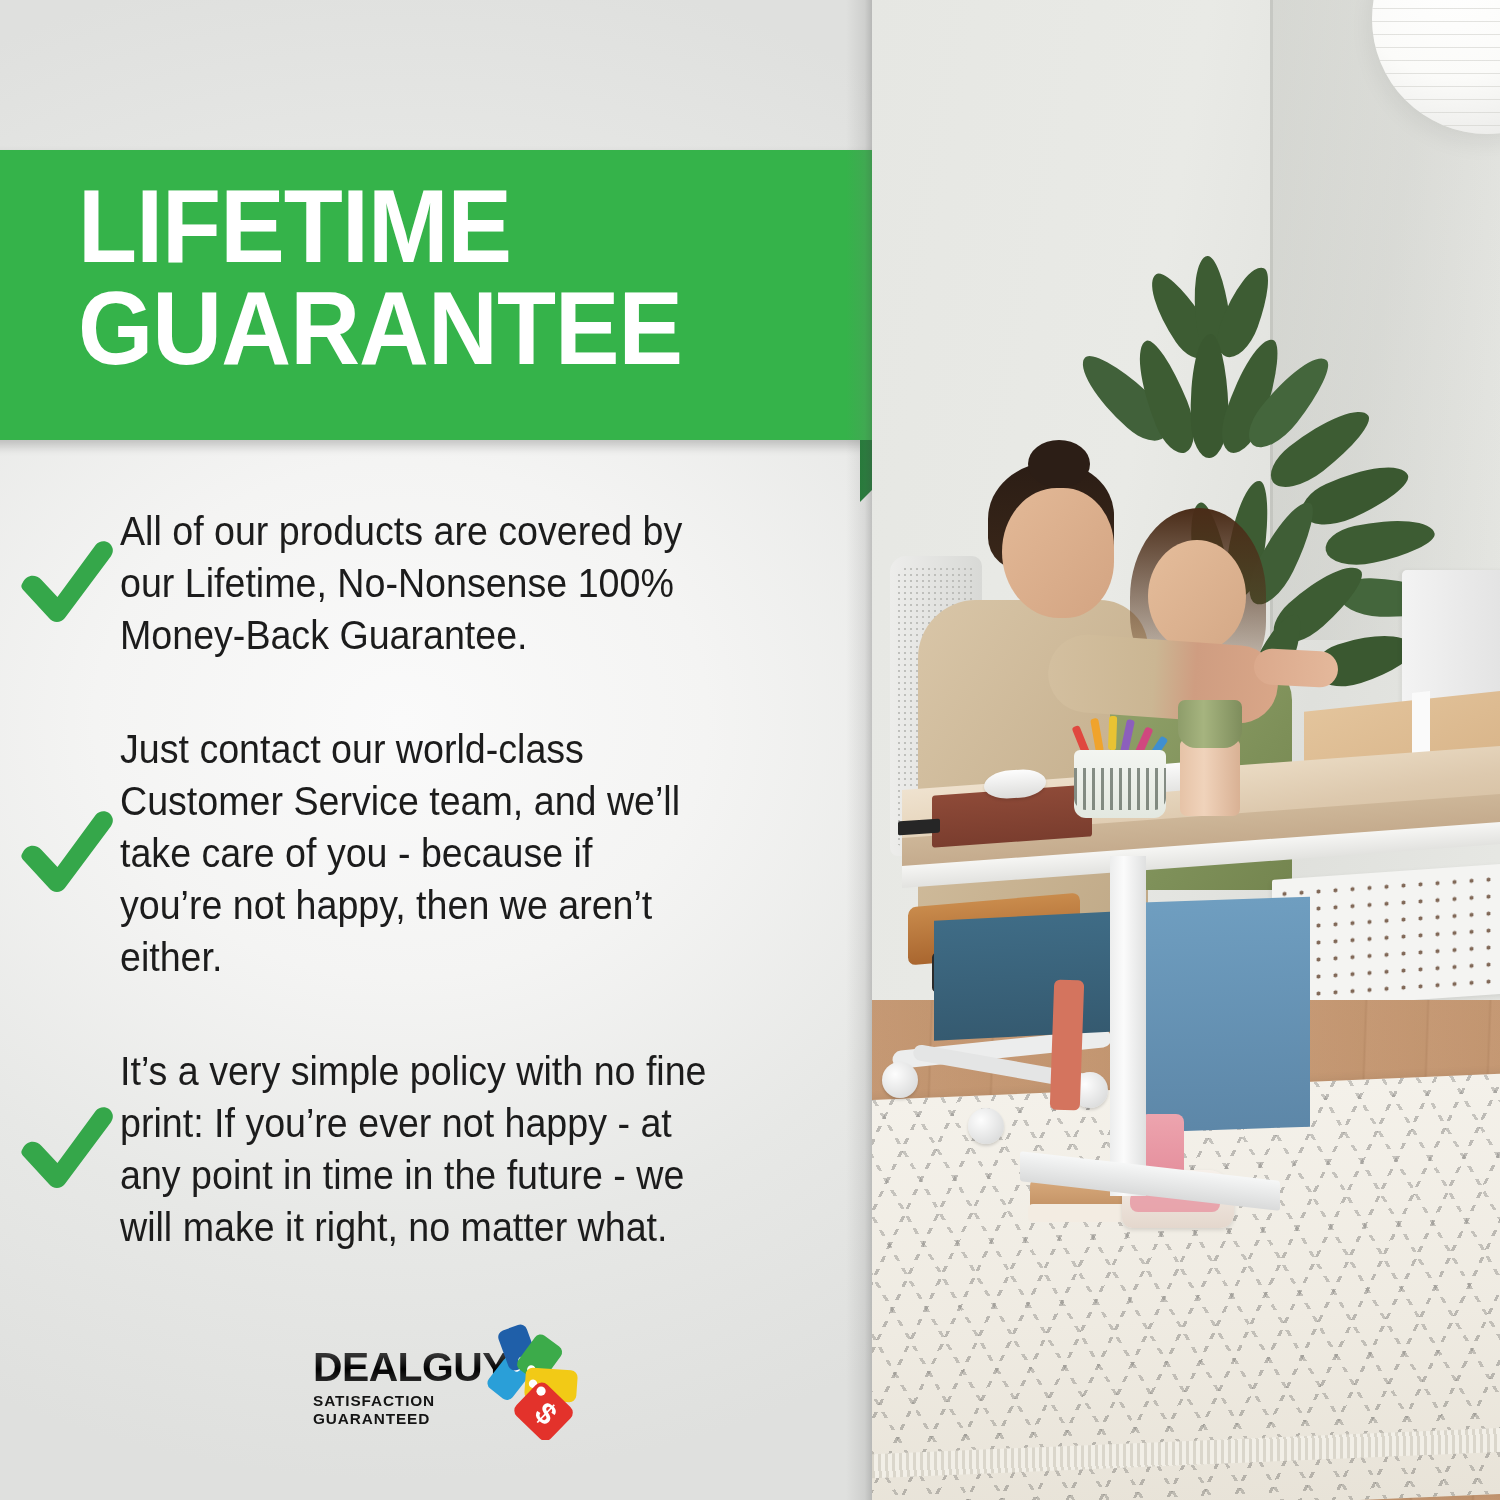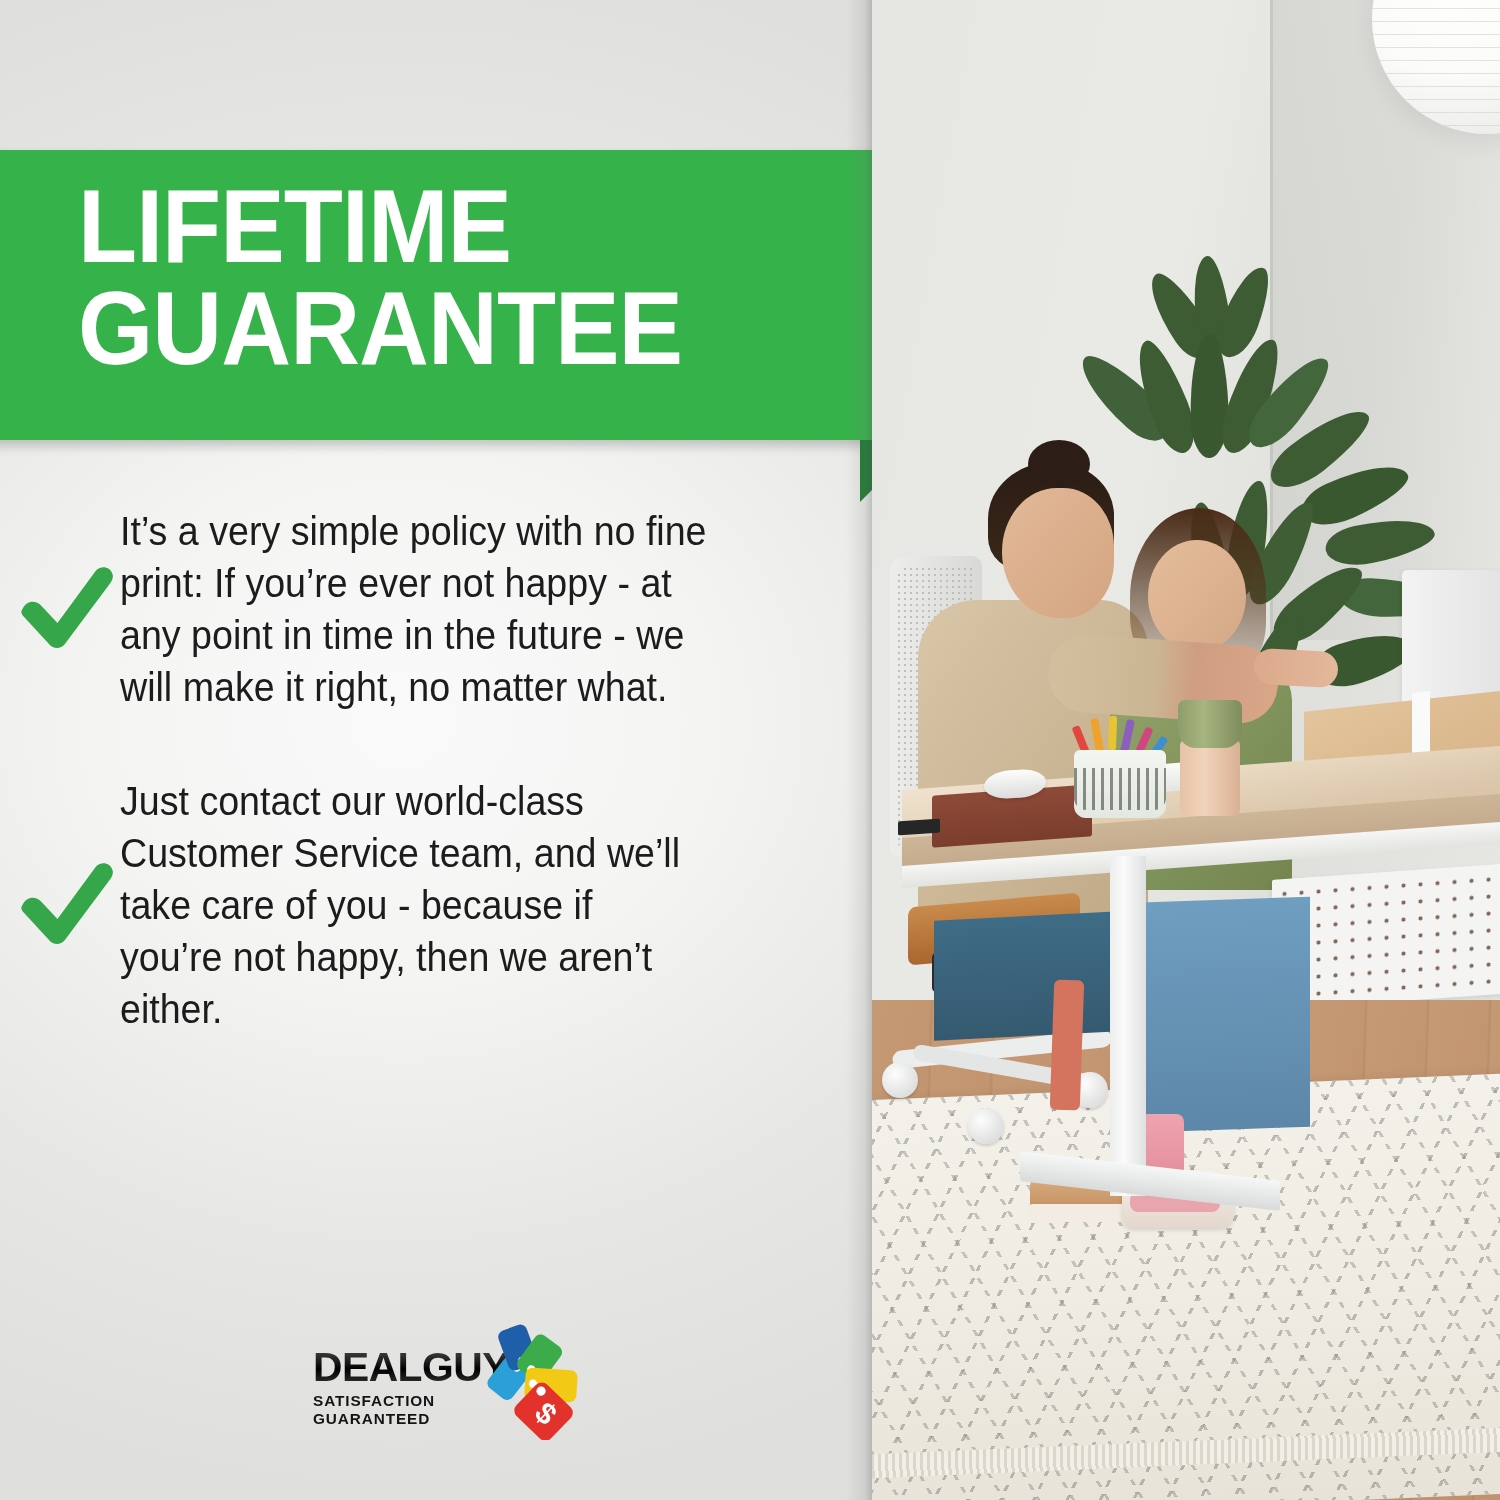--- a/index.html
+++ b/index.html
@@ -236,44 +236,54 @@
 
   <div class="left-panel">
 
     <div class="ribbon"></div>
     <div class="ribbon-fold"></div>
     <div class="ribbon-title">LIFETIME
 GUARANTEE</div>
 
     <div class="bullets">
 
-
       <div class="bullet">
         <div class="check-wrap">
           <svg viewBox="0 0 100 100" xmlns="http://www.w3.org/2000/svg" aria-hidden="true">
             <path d="M8 52 C12 44 20 43 26 49 L41 65 L77 16 C82 10 91 12 93 19 C94 23 92 26 89 30 L48 85 C44 90 37 90 33 85 L10 60 C7 57 6 55 8 52 Z" fill="#35a74a"></path>
           </svg>
         </div>
-        <div class="bullet-text">It’s a very simple policy with no fine
-print: If you’re ever not happy - at
-any point in time in the future - we
-will make it right, no matter what.</div>
+        <div class="bullet-text">All of our products are covered by
+our Lifetime, No-Nonsense 100%
+Money-Back Guarantee.</div>
       </div>
 
       <div class="bullet">
         <div class="check-wrap">
           <svg viewBox="0 0 100 100" xmlns="http://www.w3.org/2000/svg" aria-hidden="true">
             <path d="M8 52 C12 44 20 43 26 49 L41 65 L77 16 C82 10 91 12 93 19 C94 23 92 26 89 30 L48 85 C44 90 37 90 33 85 L10 60 C7 57 6 55 8 52 Z" fill="#35a74a"></path>
           </svg>
         </div>
         <div class="bullet-text">Just contact our world-class
 Customer Service team, and we’ll
 take care of you - because if
 you’re not happy, then we aren’t
 either.</div>
+      </div>
+
+      <div class="bullet">
+        <div class="check-wrap">
+          <svg viewBox="0 0 100 100" xmlns="http://www.w3.org/2000/svg" aria-hidden="true">
+            <path d="M8 52 C12 44 20 43 26 49 L41 65 L77 16 C82 10 91 12 93 19 C94 23 92 26 89 30 L48 85 C44 90 37 90 33 85 L10 60 C7 57 6 55 8 52 Z" fill="#35a74a"></path>
+          </svg>
+        </div>
+        <div class="bullet-text">It’s a very simple policy with no fine
+print: If you’re ever not happy - at
+any point in time in the future - we
+will make it right, no matter what.</div>
       </div>
 
     </div>
 
     <div class="logo">
       <div class="logo-text-block">
         <div class="logo-word">DEALGUYS</div>
         <div class="logo-tag">SATISFACTION GUARANTEED</div>
       </div>
       <svg class="logo-tags-svg" viewBox="0 0 120 125" xmlns="http://www.w3.org/2000/svg">

